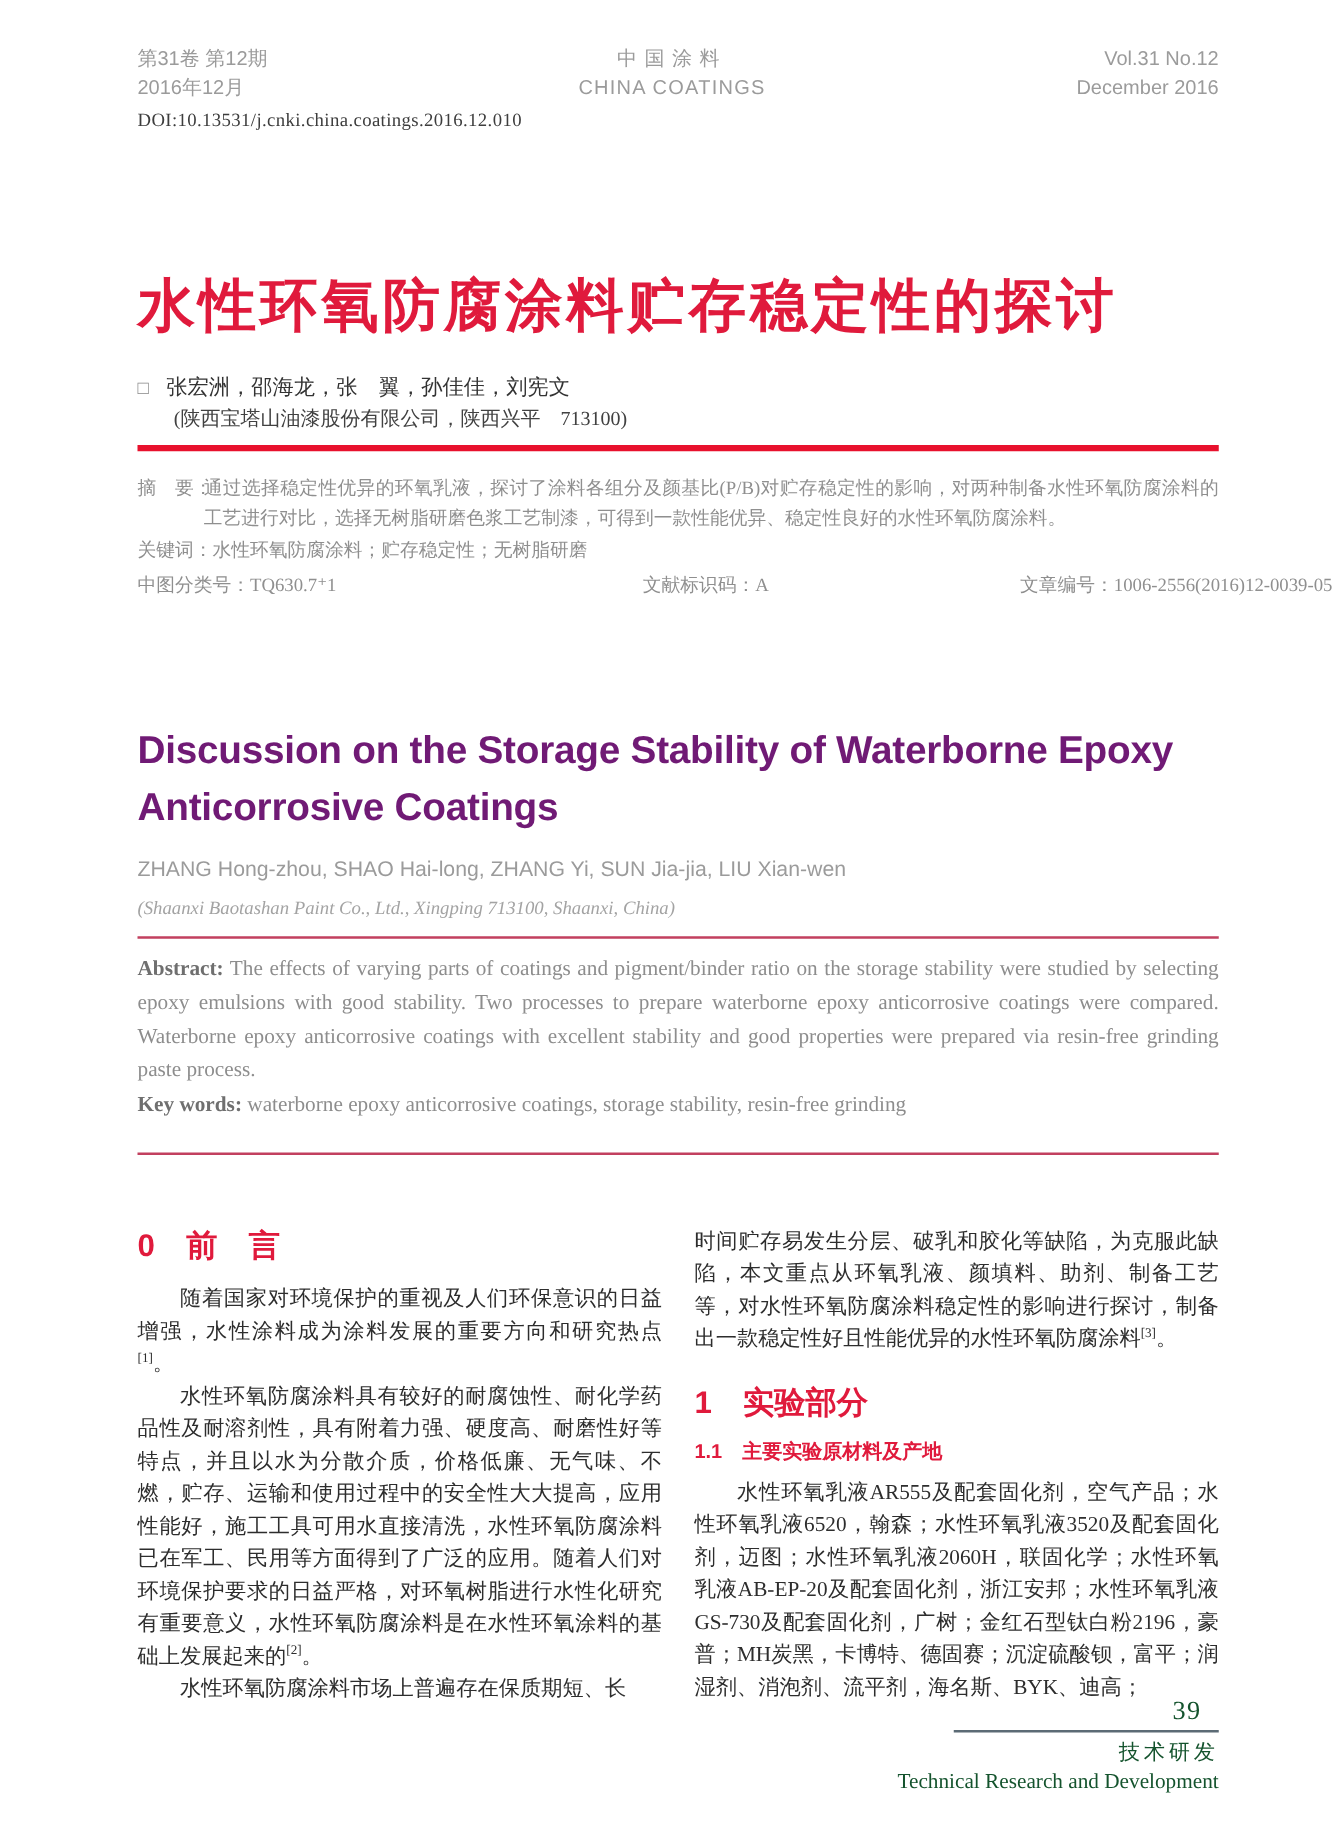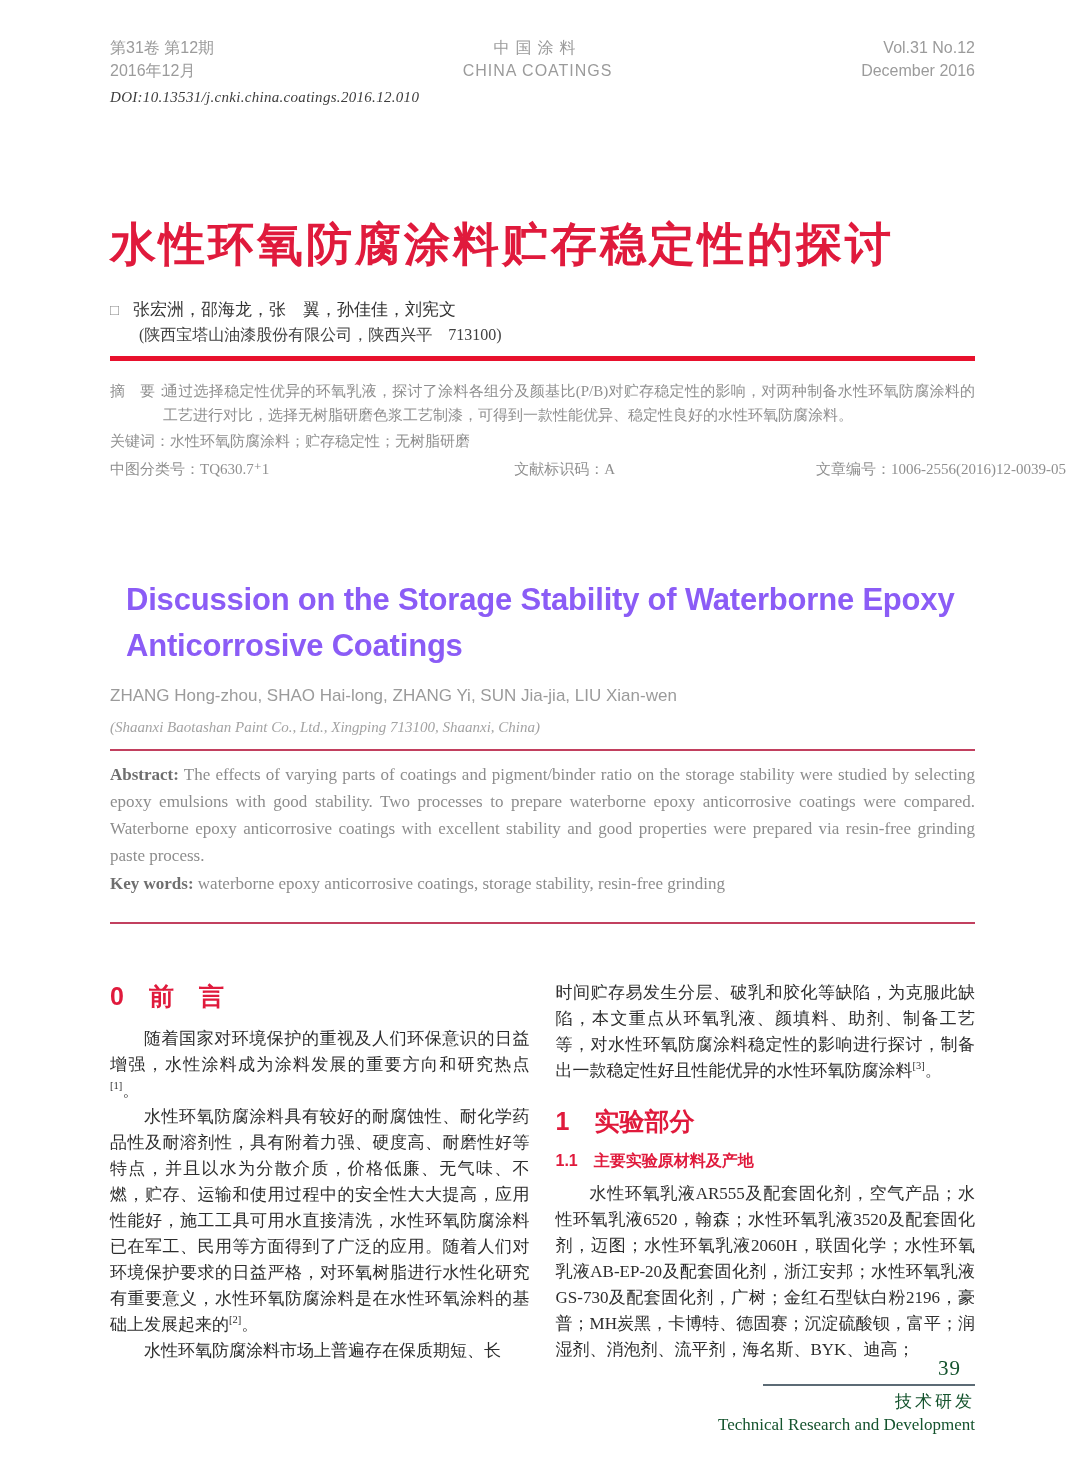--- a/index.html
+++ b/index.html
@@ -27,21 +27,20 @@
   }
   .jheader .hl { text-align: left; }
   .jheader .hc { text-align: center; letter-spacing: 1px; }
   .jheader .hc .cn { letter-spacing: 6px; }
   .jheader .hr { text-align: right; }
   .doi-line {
     margin-top: 7px;
     font-size: 15px;
     color: #3d3d3d;
     letter-spacing: 0.3px;
-    font-style: italic;
   }
 
   
   .title-cn {
     margin-top: 108px;
     font-family: "Liberation Sans", "DejaVu Sans", sans-serif;
     font-weight: 900;
     font-size: 46px;
     letter-spacing: 3px;
     color: #e01a3c;
@@ -75,22 +74,21 @@
   sup { font-size: 0.62em; vertical-align: super; line-height: 0; }
 
   
   .title-en {
     margin-top: 96px;
     font-family: "Liberation Sans", "DejaVu Sans", sans-serif;
     font-weight: 800;
     font-size: 31px;
     line-height: 46px;
     letter-spacing: -0.2px;
-    color: #8b5cf6;
-    margin-left: 16px;
+    color: #701a75;
   }
   .authors-en {
     margin-top: 17px;
     font-family: "Liberation Sans", "DejaVu Sans", sans-serif;
     font-size: 17px;
     color: #9b9b9b;
   }
   .affiliation-en {
     margin-top: 13px;
     font-style: italic;

